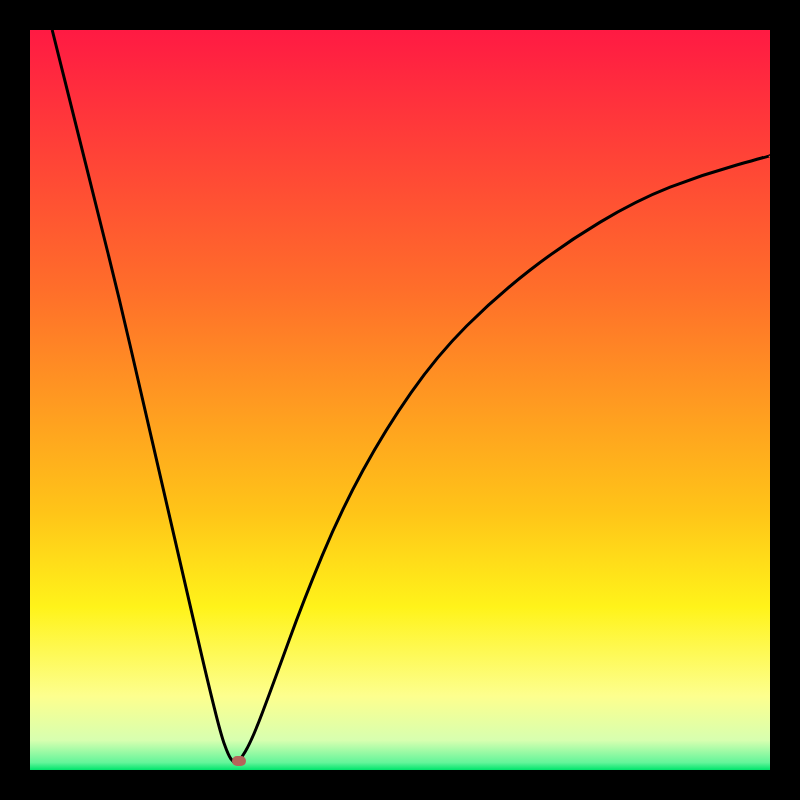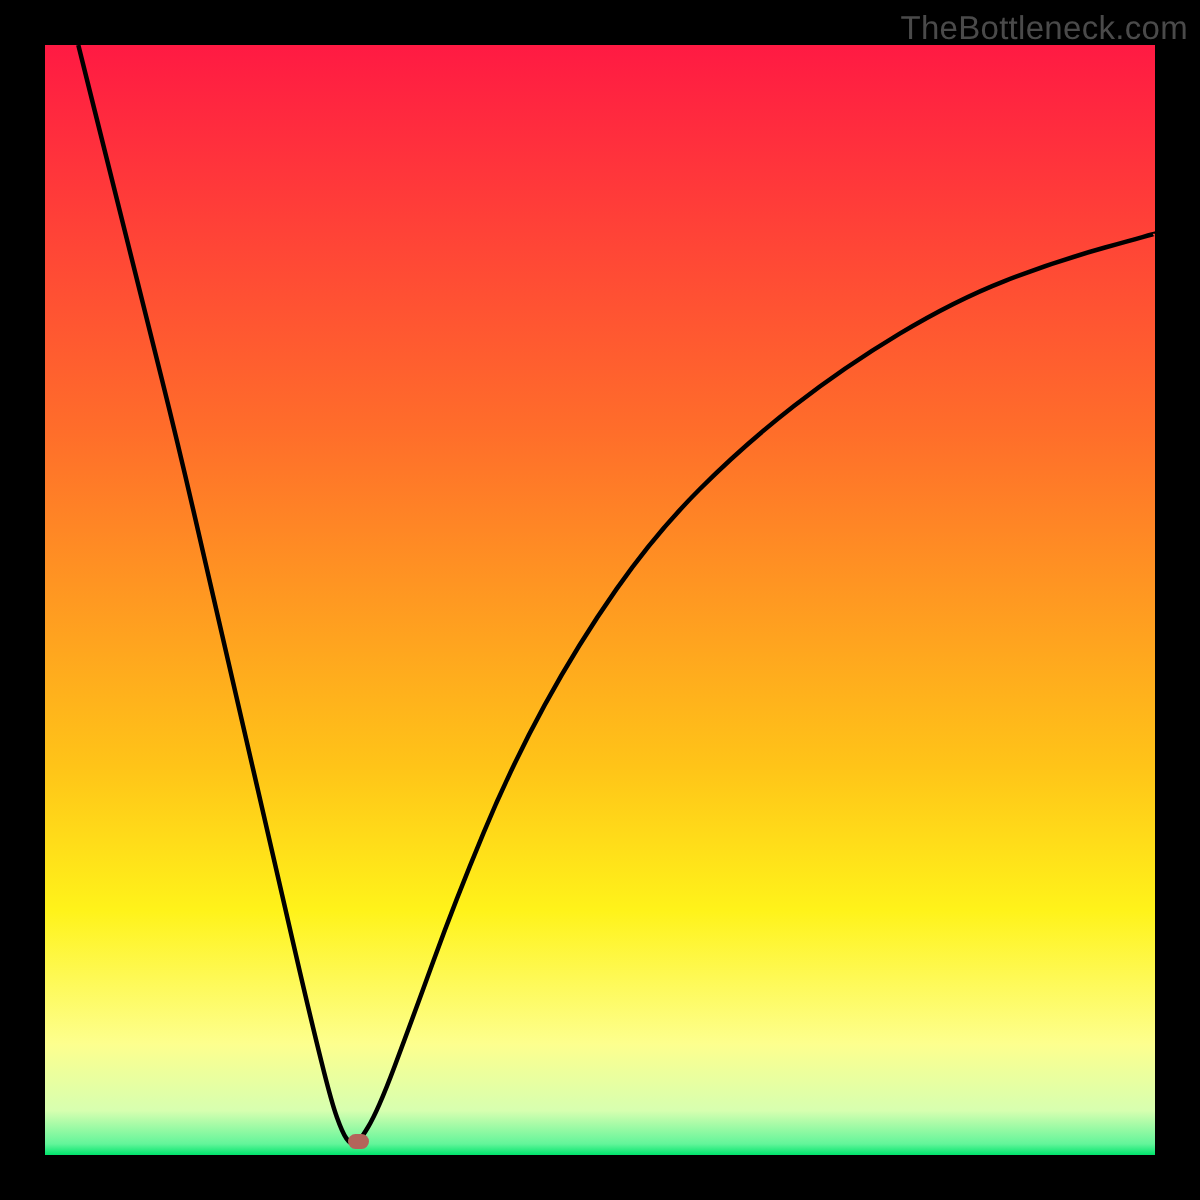--- a/index.html
+++ b/index.html
@@ -61,21 +61,20 @@
     border-radius: 5px;
     background: #b4645a;
     transform: translate(-50%, -50%);
   }
 </style>
 </head>
 <body>
 
 <div class="frame">
 
-  <div class="watermark">TheBottleneck.com</div>
 
   <div class="plot" id="plot" style="--c0: #ff1a43; --c1: #ff6e2a; --c2: #ffc418; --c3: #fff31a; --c4: #fdff8e; --c5: #d7ffb0; --c6: #63f59a; --c7: #00e46c;">
     <svg class="curve" viewBox="0 0 740 740" preserveAspectRatio="none">
       <path id="curve-path" d="M 22.2 0.0 Q 22.2 0.0 33.3 44.4 Q 44.4 88.8 55.5 133.2 Q 66.6 177.6 77.7 222.0 Q 88.8 266.4 99.9 314.5 Q 111.0 362.6 122.1 410.7 Q 133.2 458.8 144.3 506.9 Q 155.4 555.0 166.5 603.1 Q 177.6 651.2 184.3 677.8 Q 190.9 704.5 194.6 714.8 Q 198.3 725.2 200.9 728.9 Q 203.5 732.6 206.1 732.6 Q 208.7 732.6 215.3 721.5 Q 222.0 710.4 233.1 680.8 Q 244.2 651.2 259.0 610.5 Q 273.8 569.8 292.3 525.4 Q 310.8 481.0 333.0 440.3 Q 355.2 399.6 381.1 362.6 Q 407.0 325.6 436.6 296.0 Q 466.2 266.4 499.5 240.5 Q 532.8 214.6 569.8 192.4 Q 606.8 170.2 640.1 157.2 Q 673.4 144.3 706.7 135.0 T 740.0 125.8" fill="none" stroke="#000" stroke-width="3"></path>
     </svg>
     <div class="marker" id="marker" style="left: 208.68px; top: 731.12px; background: rgb(180, 100, 90);"></div>
   </div>
 
 </div>
 

